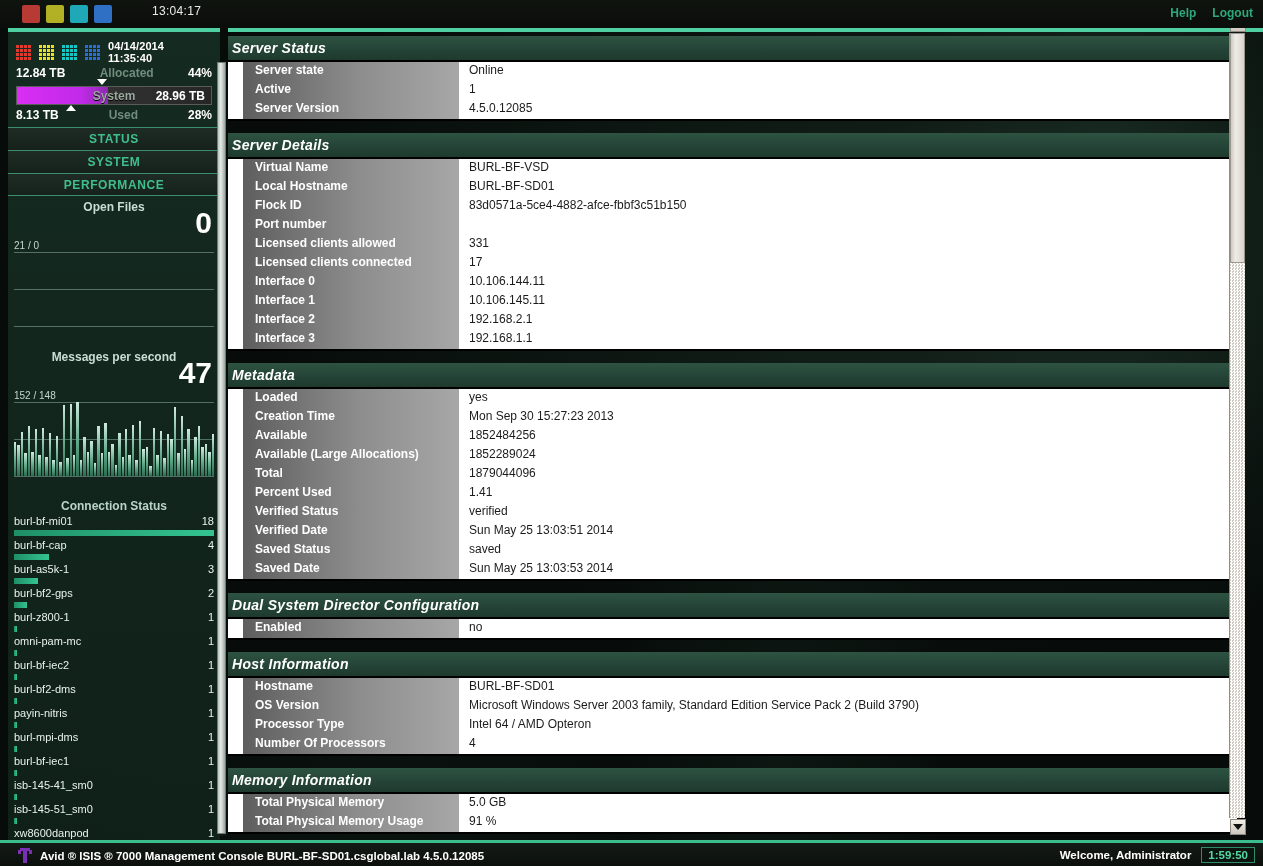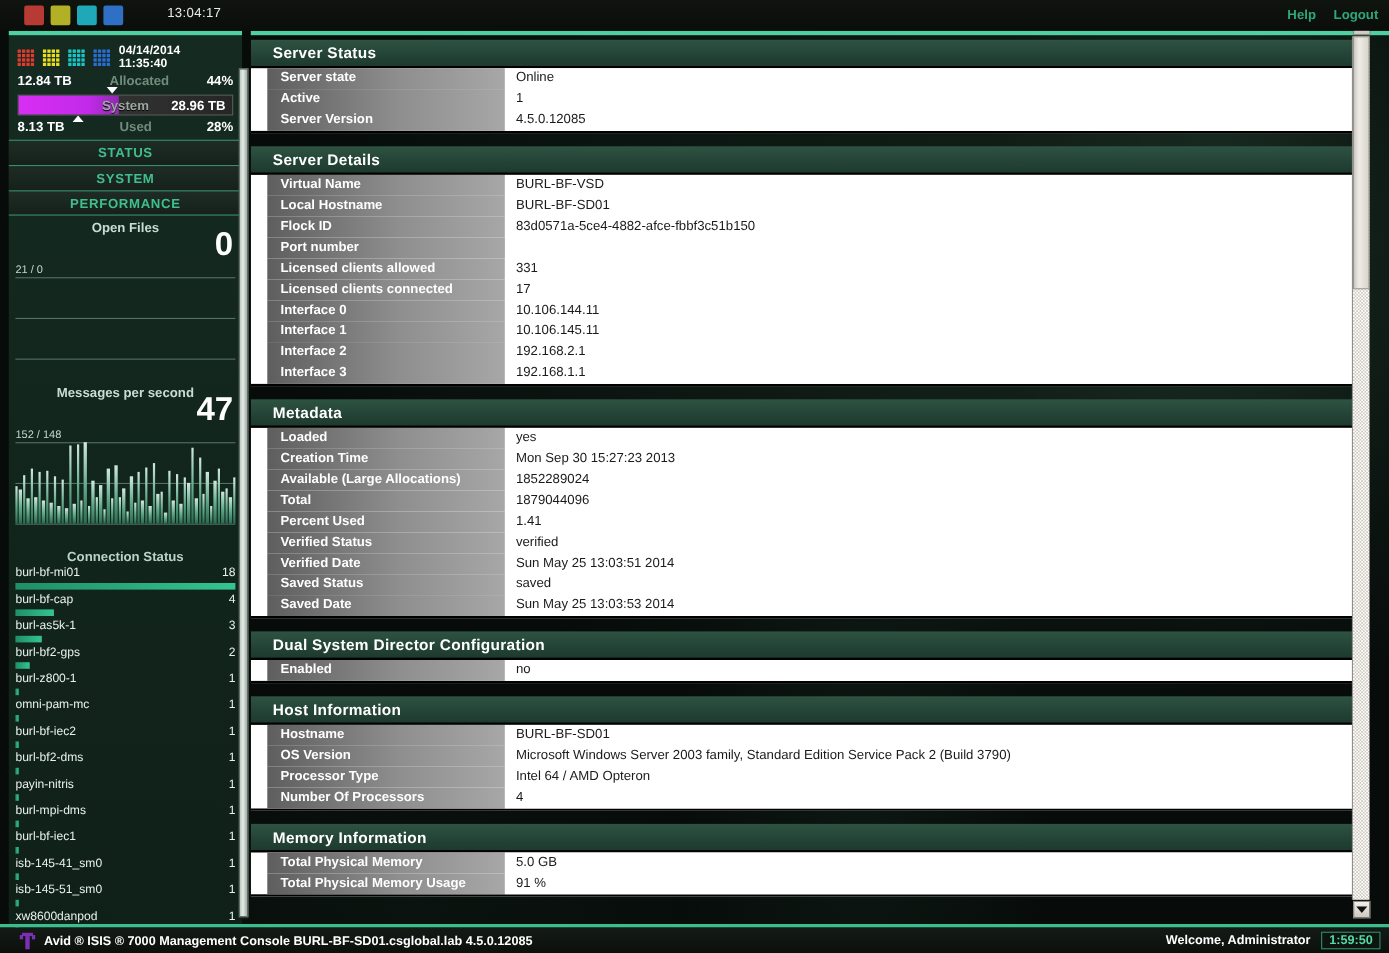--- a/index.html
+++ b/index.html
@@ -169,22 +169,23 @@
   .scrollarea {
     position: absolute; left: 0; top: 36px; right: 0; bottom: 0;
     overflow: hidden;
   }
   .content { position: relative; width: 1009px; }
 
   .sect { margin-bottom: 0; }
   .secthead {
     background: linear-gradient(180deg,#2e5342 0%, #244437 55%, #1e3a2e 100%);
     color: #ffffff; font-size: 14px; font-weight: bold;
-    padding: 4px 0 4px 20px; letter-spacing: .3px;
+    padding: 4px 0 4px 4px; letter-spacing: .3px;
     border-bottom: 2px solid #000;
+    font-style: italic;
   }
   .secthead.w1009 { width: 1009px; }
   .tbl { width: 1009px; background: #ffffff; border-bottom: 2px solid #000; padding-left: 15px; }
   .trow { display: flex; min-height: 19px; }
   .tkey {
     width: 216px; flex: 0 0 216px;
     background: linear-gradient(90deg,#5e5e5e 0%, #8e8e8e 55%, #a7a7a7 100%);
     color: #ffffff; font-size: 12px; font-weight: bold;
     padding: 1px 0 1px 12px;
   }
@@ -612,20 +613,24 @@
             <div class="tbl">
               <div class="trow">
                 <div class="tkey">Loaded</div>
                 <div class="tval">yes</div>
               </div>
               <div class="trow">
                 <div class="tkey">Creation Time</div>
                 <div class="tval">Mon Sep 30 15:27:23 2013</div>
               </div>
               <div class="trow">
+                <div class="tkey">Available</div>
+                <div class="tval">1852484256</div>
+              </div>
+              <div class="trow">
                 <div class="tkey">Available (Large Allocations)</div>
                 <div class="tval">1852289024</div>
               </div>
               <div class="trow">
                 <div class="tkey">Total</div>
                 <div class="tval">1879044096</div>
               </div>
               <div class="trow">
                 <div class="tkey">Percent Used</div>
                 <div class="tval">1.41</div>

